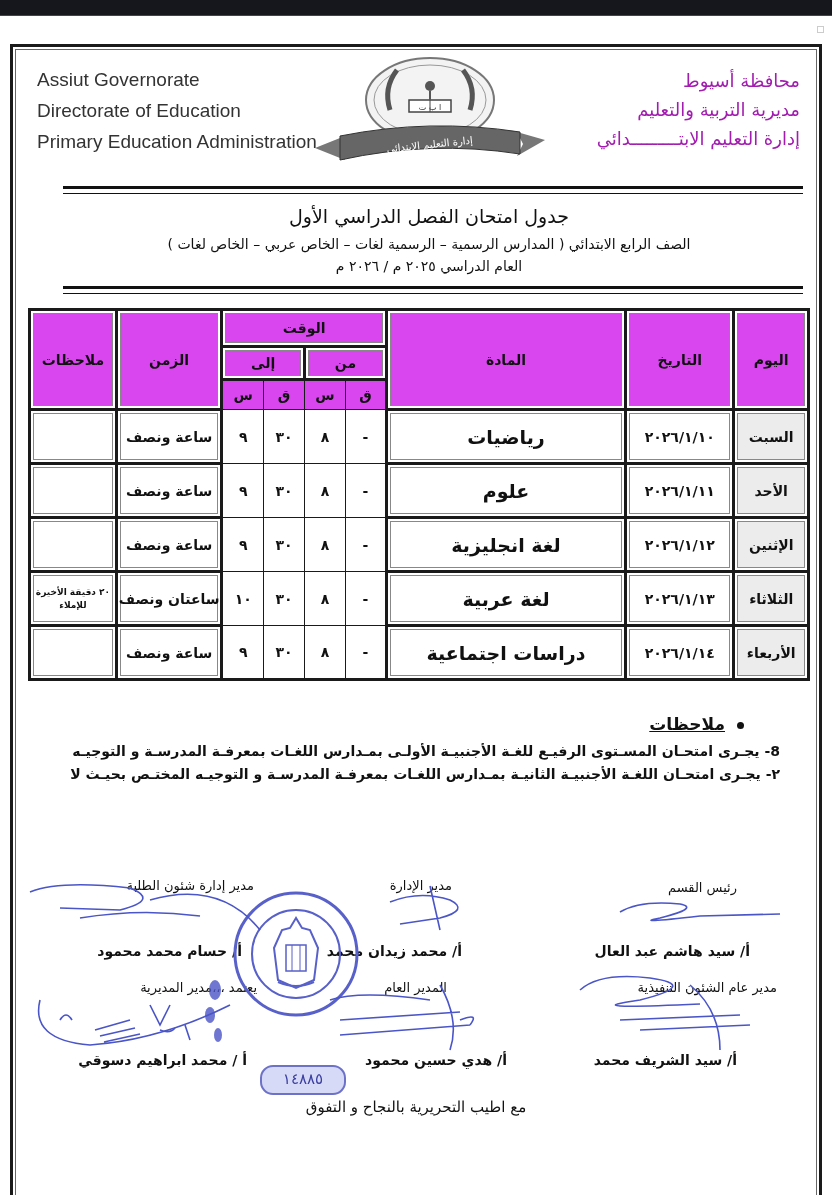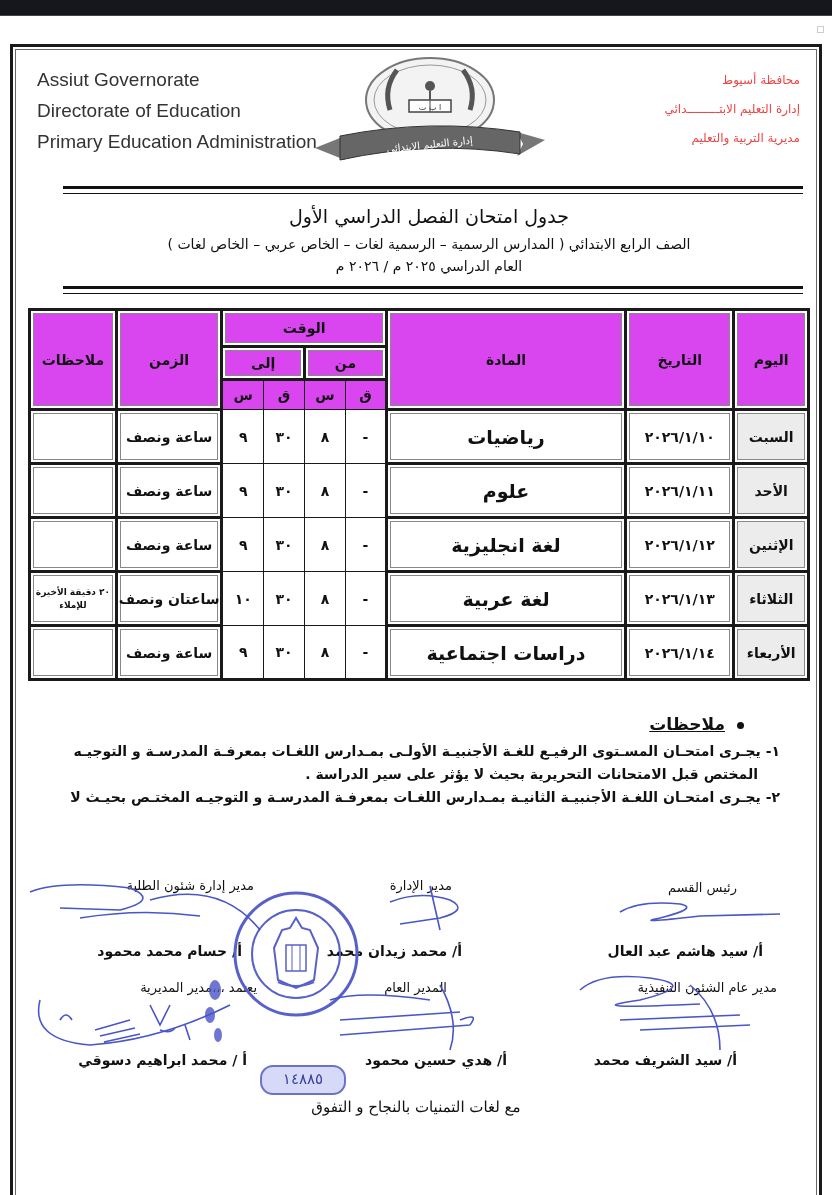--- a/index.html
+++ b/index.html
@@ -7,21 +7,21 @@
       width: 832px; height: 1195px; background: #ffffff; position: relative; overflow: hidden;
       font-family: "DejaVu Sans", sans-serif; color: #111;
     }
     .topbar { position: absolute; left: 0; top: 0; width: 832px; height: 15px; background: #15171c; border-bottom: 1px solid #444; }
     .corner-dot { position: absolute; right: 8px; top: 26px; width: 5px; height: 5px; border: 1px solid #ccc; }
     .page-frame {
       position: absolute; left: 10px; top: 44px; width: 806px; height: 1160px;
       border: 3px solid #1a1a1a; box-shadow: inset 0 0 0 2px #fff, inset 0 0 0 3px #666;
     }
     .hdr-en { position: absolute; left: 37px; top: 64px; font-family: "Liberation Sans", sans-serif; font-size: 19px; line-height: 31px; color: #333; }
-    .hdr-ar { position: absolute; right: 32px; top: 66px; direction: rtl; text-align: right; font-family: "DejaVu Sans", sans-serif; font-size: 12px; line-height: 29px; color: #ef4444; }
+    .hdr-ar { position: absolute; right: 32px; top: 66px; direction: rtl; text-align: right; font-family: "DejaVu Sans", sans-serif; font-size: 18px; line-height: 29px; color: #a21caf; }
     .logo { position: absolute; left: 305px; top: 48px; width: 250px; height: 125px; }
     .rule-double { position: absolute; left: 63px; width: 740px; height: 4px; border-top: 3px solid #111; border-bottom: 1px solid #111; }
     .title { position: absolute; left: 0; width: 832px; text-align: center; direction: rtl; font-weight: normal; padding-left: 13px; }
     .t1 { top: 205px; font-size: 19px; }
     .t2 { top: 236px; font-size: 14px; }
     .t3 { top: 258px; font-size: 14px; }
 
     table.sched {
       position: absolute; left: 28px; top: 308px; width: 782px; border-collapse: collapse; direction: rtl;
       font-family: "DejaVu Sans", sans-serif; border: 3px solid #1a1a1a;
@@ -84,22 +84,22 @@
     <line x1="125" y1="43" x2="125" y2="52" stroke="#555" stroke-width="2"></line>
     <path d="M10 100 L40 88 L35 100 L40 112 Z" fill="#777"></path>
     <path d="M240 92 L212 84 L218 96 L212 108 Z" fill="#777"></path>
     <path d="M35 88 Q125 70 215 84 L215 106 Q125 92 35 112 Z" fill="#666" stroke="#333"></path>
     <text x="125" y="100" font-size="10" text-anchor="middle" fill="#fff" font-family="DejaVu Sans, sans-serif" transform="rotate(-6 125 100)">إدارة التعليم الابتدائي</text>
   </svg>
 </div>
 
 <div class="hdr-ar">
   <div>محافظة أسيوط</div>
+  <div>مديرية التربية والتعليم</div>
   <div>إدارة التعليم الابتـــــــــدائي</div>
-  <div>مديرية التربية والتعليم</div>
 </div>
 
 <div class="rule-double" style="top:186px;"></div>
 
 <div class="title t1">جدول امتحان الفصل الدراسي الأول</div>
 <div class="title t2">الصف الرابع الابتدائي ( المدارس الرسمية – الرسمية لغات – الخاص عربي – الخاص لغات )</div>
 <div class="title t3">العام الدراسي ٢٠٢٥ م / ٢٠٢٦ م</div>
 
 <div class="rule-double" style="top:286px;"></div>
 
@@ -181,33 +181,32 @@
       <td class="notes"></td>
     </tr>
   </tbody>
 </table>
 
 <div class="notes-head">
   <span class="bullet"></span><span class="lbl">ملاحظات</span>
 </div>
 <div class="notes-list">
   <div class="note-item">
-    <span>١- يجـرى امتحـان المسـتوى الرفيـع للغـة الأجنبيـة الأولـى بمـدارس اللغـات بمعرفـة المدرسـة و التوجيـه</span>
-    <span class="cont">المختص قبل الامتحانات التحريرية بحيث لا يؤثر على سير الدراسة .</span>
+    <span>8- يجـرى امتحـان المسـتوى الرفيـع للغـة الأجنبيـة الأولـى بمـدارس اللغـات بمعرفـة المدرسـة و التوجيـه</span>
   </div>
   <div class="note-item">
     <span>٢- يجـرى امتحـان اللغـة الأجنبيـة الثانيـة بمـدارس اللغـات بمعرفـة المدرسـة و التوجيـه المختـص بحيـث لا</span>
   </div>
 </div>
 
 <div class="sig" style="right:95px; top:880px;">رئيس القسم</div>
 <div class="sig" style="right:380px; top:878px;margin-left:20px;">مدير الإدارة</div>
 <div class="sig" style="right:578px; top:878px;text-align:right;">مدير إدارة شئون الطلبة</div>
 
-<div class="sig b" style="right:69px; top:943px;">أ/ سيد هاشم عبد العال</div>
+<div class="sig b" style="right:82px; top:943px;">أ/ سيد هاشم عبد العال</div>
 <div class="sig b" style="right:370px; top:943px;">أ/ محمد زيدان محمد</div>
 <div class="sig b" style="right:590px; top:943px;">أ/ حسام محمد محمود</div>
 
 <div class="sig" style="right:55px; top:980px;">مدير عام الشئون التنفيذية</div>
 <div class="sig" style="right:385px; top:980px;">المدير العام</div>
 <div class="sig" style="right:575px; top:980px;">يعتمد ،،،مدير المديرية</div>
 
 <div class="sig b" style="right:95px; top:1052px;">أ/ سيد الشريف محمد</div>
 <div class="sig b" style="right:325px; top:1052px;">أ/ هدي حسين محمود</div>
 <div class="sig b" style="right:585px; top:1052px;">أ / محمد ابراهيم دسوقي</div>
@@ -235,13 +234,13 @@
     <path d="M40 1000 Q30 1040 90 1045 Q160 1040 230 1005 M95 1030 L130 1020 M100 1036 L135 1028 M104 1042 L140 1034 M60 1020 Q66 1010 72 1020 M150 1005 L160 1025 L170 1005"></path>
     <path d="M160 1030 Q170 1034 175 1028 M185 1025 L190 1040"></path>
   </g>
   <g fill="#4a55c8" opacity="0.8">
     <ellipse cx="215" cy="990" rx="6" ry="10"></ellipse>
     <ellipse cx="210" cy="1015" rx="5" ry="8"></ellipse>
     <ellipse cx="218" cy="1035" rx="4" ry="7"></ellipse>
   </g>
 </svg>
 
-<div class="closing">مع لغات التمنيات بالنجاح و التفوق</div>
+<div class="closing">مع اطيب التحريرية بالنجاح و التفوق</div>
 
 </body></html>

